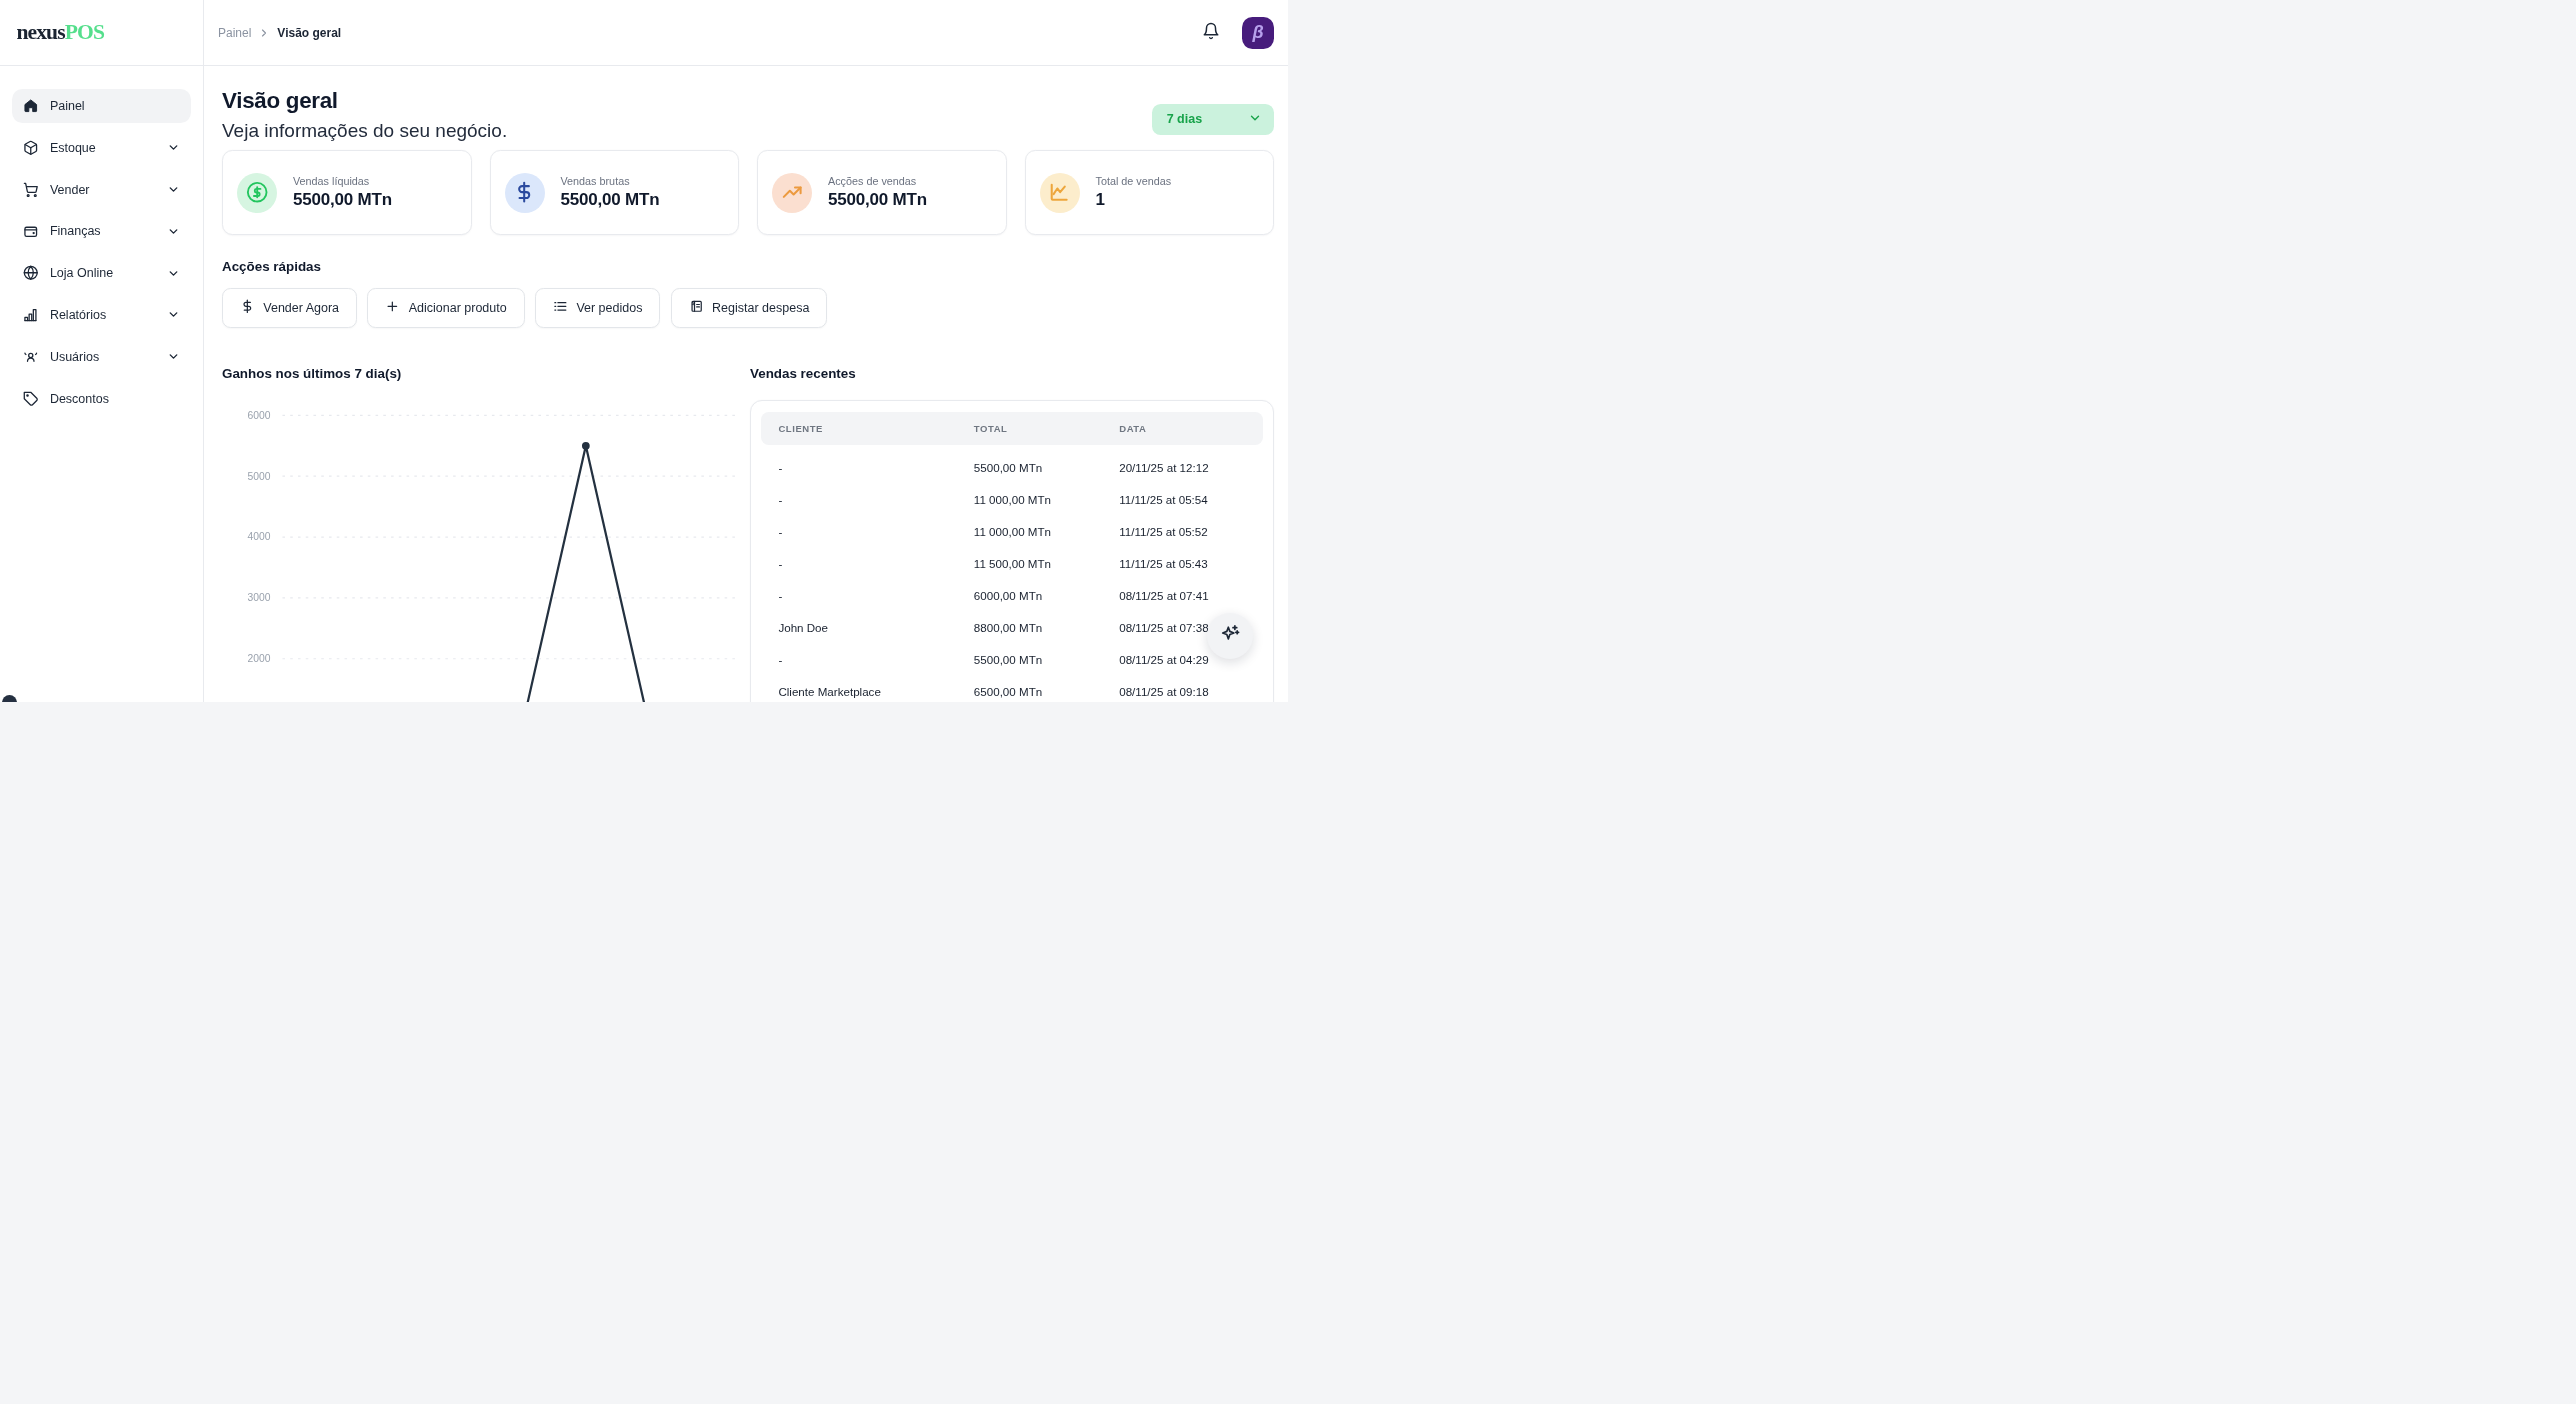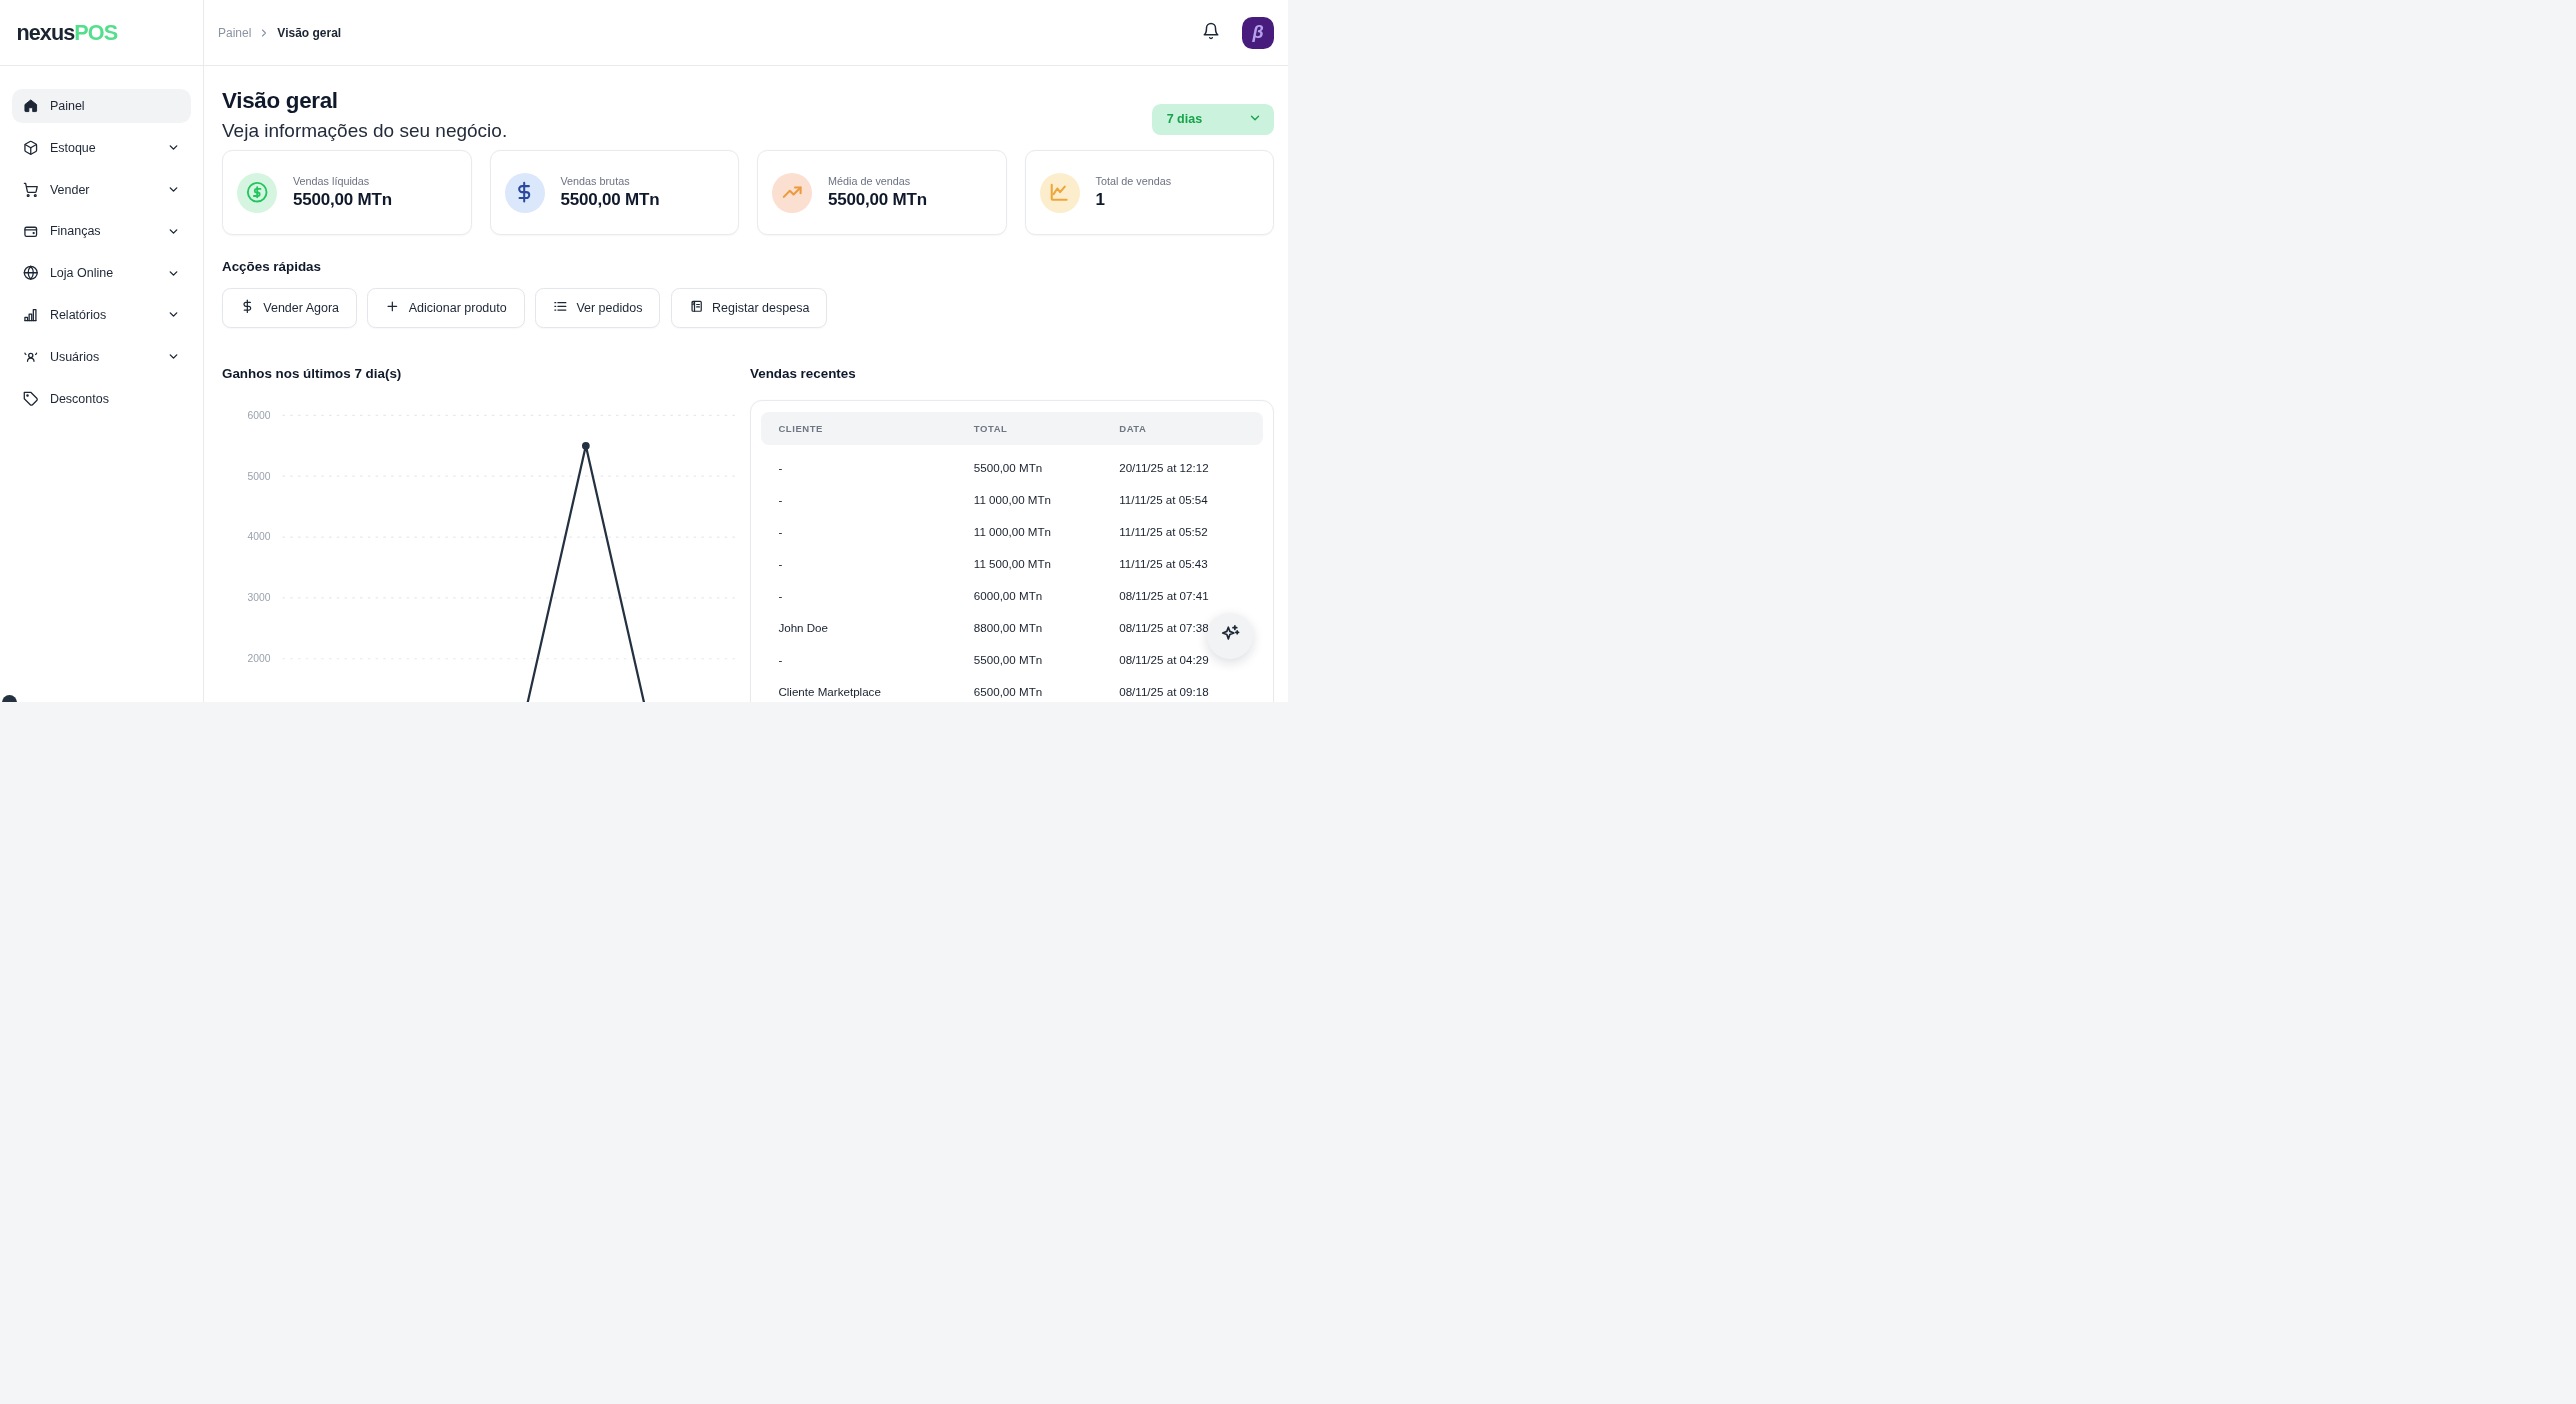--- a/index.html
+++ b/index.html
@@ -5,21 +5,21 @@
   * { margin:0; padding:0; box-sizing:border-box; }
   html,body { background:#f4f5f7; }
   body { font-family:"Liberation Sans", sans-serif; color:#1c2534; }
   .app{
     position:relative; width:1288px; height:702px; background:#ffffff;
     overflow:hidden;
     display:grid; grid-template-columns:204px 1fr; grid-template-rows:66px 1fr;
   }
   
   .logo-cell{ border-right:0.9px solid #e8eaee; border-bottom:0.9px solid #e8eaee;
-    display:flex; align-items:center; padding-left:16.4px; }
+    display:flex; align-items:center; padding-left:16.4px;font-family:Liberation Serif, serif; }
   .logo{ font-size:21.6px; font-weight:800; letter-spacing:-0.9px; cursor:default; }
   .logo .lp{ color:#1b2431; }
   .logo .la{ color:#55df8c; font-weight:700; }
   .topbar{ border-bottom:0.9px solid #e8eaee; display:flex; align-items:center;
     padding:0 14px 0 14px; }
   .breadcrumb{ display:flex; align-items:center; gap:7px; font-size:12px; }
   .crumb-parent{ color:#8b93a1; }
   .crumb-sep{ display:flex; color:#8b93a1; }
   .crumb-current{ color:#1c2534; font-weight:600; }
   .topbar-right{ margin-left:auto; display:flex; align-items:center; gap:22.4px; }
@@ -291,21 +291,21 @@
       </div>
 
       <div class="stat-card">
         <div class="stat-icon ic-avg">
           <svg width="22.4" height="22.4" viewBox="0 0 24 24" fill="none" stroke="#ec9a3f" stroke-width="2.2" stroke-linecap="round" stroke-linejoin="round">
               <polyline points="3 17 9.5 10.5 13.5 14.5 21 7"></polyline>
               <polyline points="15 7 21 7 21 13"></polyline>
             </svg>
         </div>
         <div>
-          <div class="stat-label">Média de vendas</div>
+          <div class="stat-label">Acções de vendas</div>
           <div class="stat-value">5500,00 MTn</div>
         </div>
       </div>
 
       <div class="stat-card">
         <div class="stat-icon ic-total">
           <svg width="22.4" height="22.4" viewBox="0 0 24 24" fill="none" stroke="#eda63c" stroke-width="2.2" stroke-linecap="round" stroke-linejoin="round">
               <path d="M4 4v15a1 1 0 0 0 1 1h15"></path>
               <path d="m6 14 4-6 3 4 5-6"></path>
             </svg>

